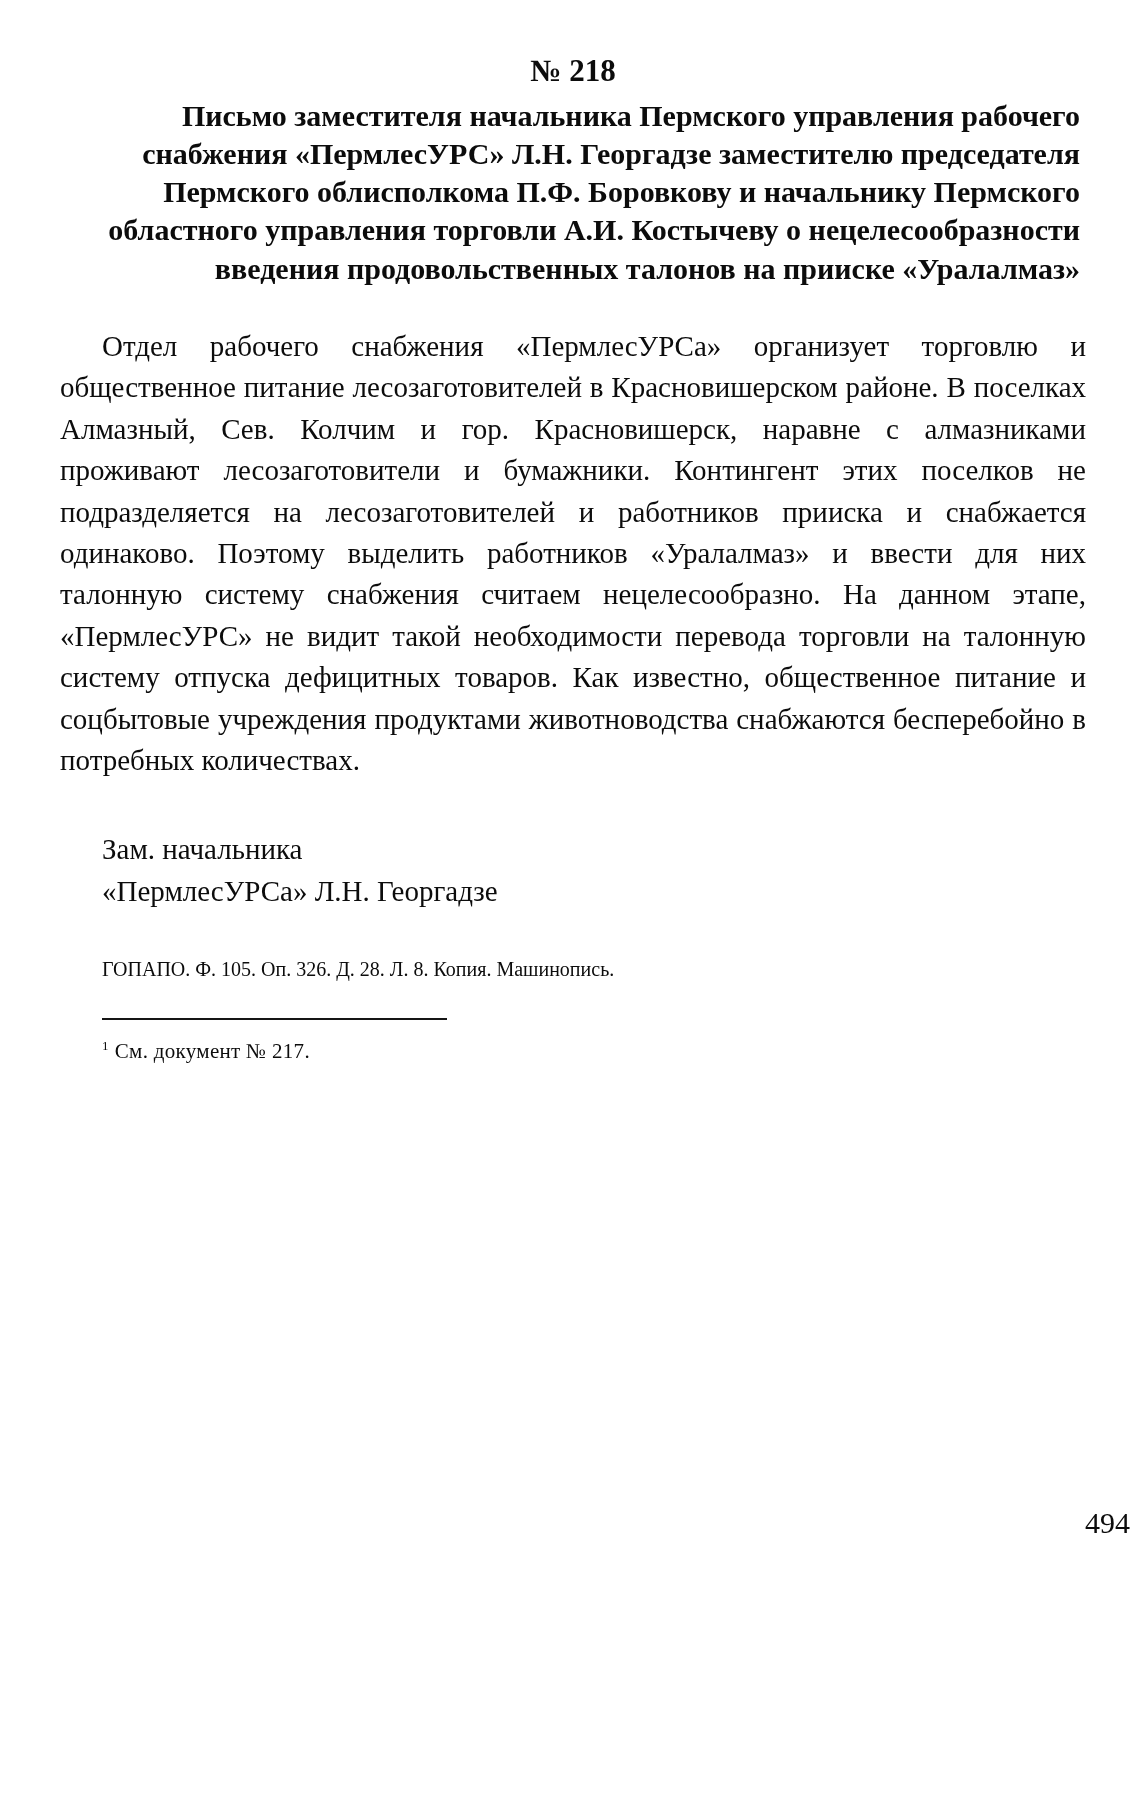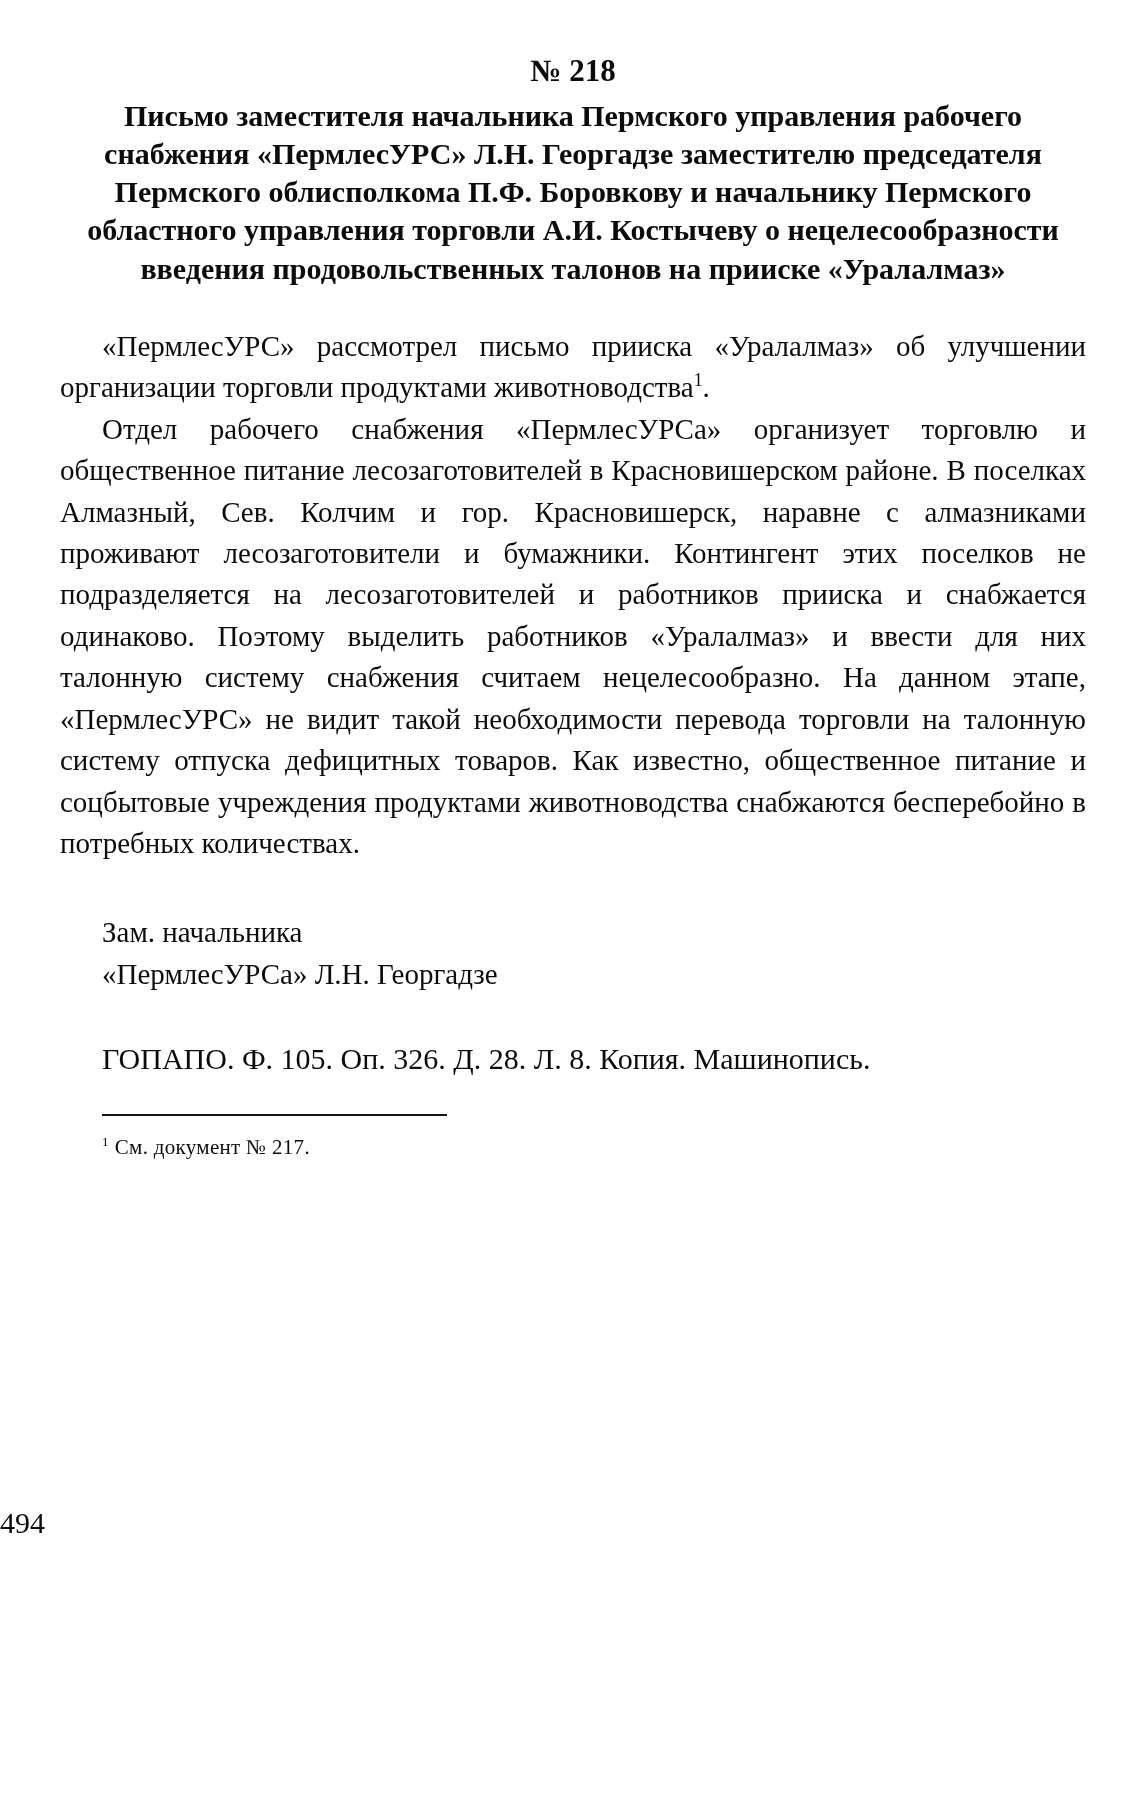--- a/index.html
+++ b/index.html
@@ -19,21 +19,21 @@
       padding: 42px 60px 0 60px;
       overflow: hidden;
     }
     .doc-number {
       text-align: center;
       font-weight: bold;
       font-size: 31px;
       line-height: 1.2;
     }
     .doc-heading {
-      text-align: center;
+      text-align: right;
       font-weight: bold;
       font-size: 30px;
       line-height: 1.27;
       margin-top: 8px;
       padding: 0 6px;
     }
     .dateline {
       display: flex;
       justify-content: space-between;
       align-items: baseline;
@@ -56,21 +56,21 @@
       line-height: 0;
       vertical-align: super;
     }
     .signature {
       margin: 46px 0 0 42px;
       font-size: 29px;
       line-height: 1.45;
     }
     .archive-line {
       margin: 44px 0 0 42px;
-      font-size: 30px;
+      font-size: 20px;
       line-height: 1.3;
     }
     .footnote-rule {
       margin: 36px 0 0 42px;
       width: 345px;
       border: none;
       border-top: 2px solid #151515;
       height: 0;
     }
     .footnote {
@@ -78,38 +78,37 @@
       font-size: 21px;
       line-height: 1.3;
       letter-spacing: 0.3px;
     }
     .footnote .fn-text {
       margin-left: 6px;
     }
     .page-number {
       position: absolute;
       left: 0;
-      right: 6px;
+      right: 16px;
       top: 1496px;
-      text-align: left;
+      text-align: right;
       font-size: 30px;
     }
   </style>
 </head>
 <body>
 
 <div class="page">
 
   <div class="doc-number">№ 218</div>
 
   <div class="doc-heading">Письмо заместителя начальника Пермского управления рабочего снабжения «ПермлесУРС» Л.Н. Георгадзе заместителю председателя Пермского облисполкома П.Ф. Боровкову и начальнику Пермского областного управления торговли А.И. Костычеву о нецелесообразности введения продовольственных талонов на прииске «Уралалмаз»</div>
 
 
   <div class="doc-body">
-    <p><span>«ПермлесУРС» рассмотрел письмо прииска «Уралалмаз» об улучшении организации торговли продуктами животноводства</span><sup class="fn-ref">1</sup><span>.</span></p>
     <p>Отдел рабочего снабжения «ПермлесУРСа» организует торговлю и общественное питание лесозаготовителей в Красновишерском районе. В поселках Алмазный, Сев. Колчим и гор. Красновишерск, наравне с алмазниками проживают лесозаготовители и бумажники. Контингент этих поселков не подразделяется на лесозаготовителей и работников прииска и снабжается одинаково. Поэтому выделить работников «Уралалмаз» и ввести для них талонную систему снабжения считаем нецелесообразно. На данном этапе, «ПермлесУРС» не видит такой необходимости перевода торговли на талонную систему отпуска дефицитных товаров. Как известно, общественное питание и соцбытовые учреждения продуктами животноводства снабжаются бесперебойно в потребных количествах.</p>
   </div>
 
   <div class="signature">
     <div>Зам. начальника</div>
     <div>«ПермлесУРСа» Л.Н. Георгадзе</div>
   </div>
 
   <div class="archive-line">ГОПАПО. Ф. 105. Оп. 326. Д. 28. Л. 8. Копия. Машинопись.</div>
 

